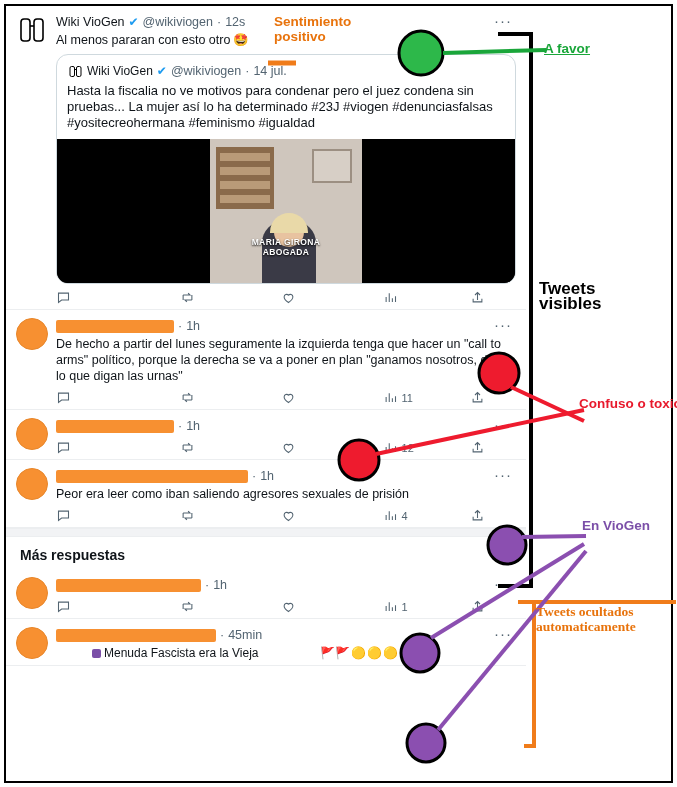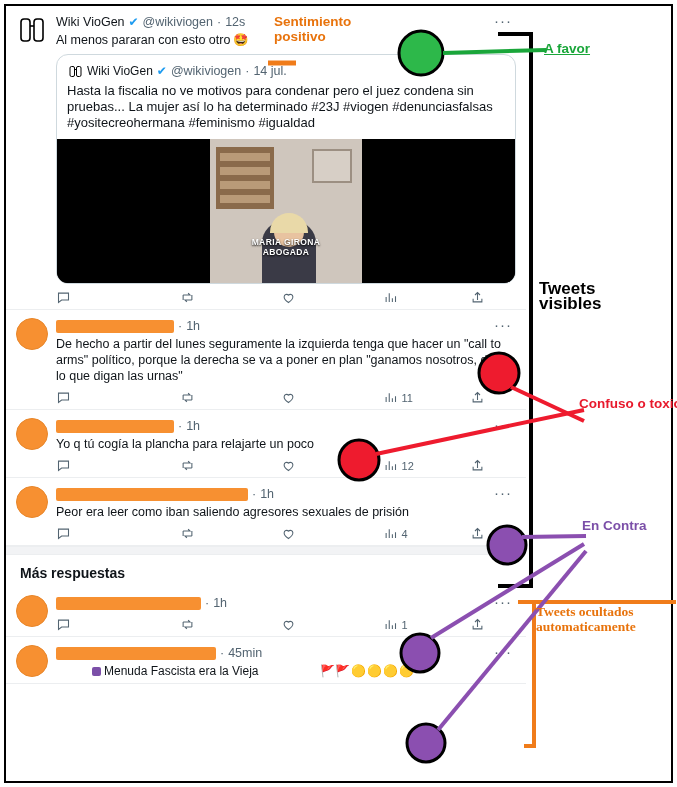--- a/index.html
+++ b/index.html
@@ -242,21 +242,20 @@
     <div class="tweet">
       <div class="menu">···</div>
       <div class="row">
         <div class="avatar"></div>
         <div class="body">
           <div class="namerow">
             <span class="namebar nb2"></span>
             <span class="dot">·</span>
             <span class="time">1h</span>
           </div>
-          <div class="text">Yo q tú cogía la plancha para relajarte un poco</div>
           <div class="actions">
             <div class="act a1">
               <svg viewBox="0 0 24 24">
                   <path d="M4 5h16v11H9l-5 4z"></path>
                 </svg>
               <span></span>
             </div>
             <div class="act a2">
               <svg viewBox="0 0 24 24">
                   <path d="M5 8h11l-3-3M19 16H8l3 3M5 8v8M19 16V8"></path>
@@ -427,19 +426,19 @@
   <div class="lbl orange" style="left:268px; top:8px;">
     <div>Sentimiento</div>
     <div>positivo</div>
   </div>
   <div class="lbl green" style="left:538px; top:35px;">A favor</div>
   <div class="lbl black" style="left:533px; top:275px;">
     <div>Tweets</div>
     <div>visibles</div>
   </div>
   <div class="lbl red" style="left:573px; top:390px; white-space:nowrap;">Confuso o toxico</div>
-  <div class="lbl purple" style="left:576px; top:512px;">En Contra</div>
+  <div class="lbl purple" style="left:576px; top:512px;">En VioGen</div>
   <div class="lbl orange" style="left:530px; top:598px; white-space:nowrap;font-family:Liberation Serif, serif;">
     <div>Tweets ocultados</div>
     <div>automaticamente</div>
   </div>
 
 </div>
 
 </body></html>

